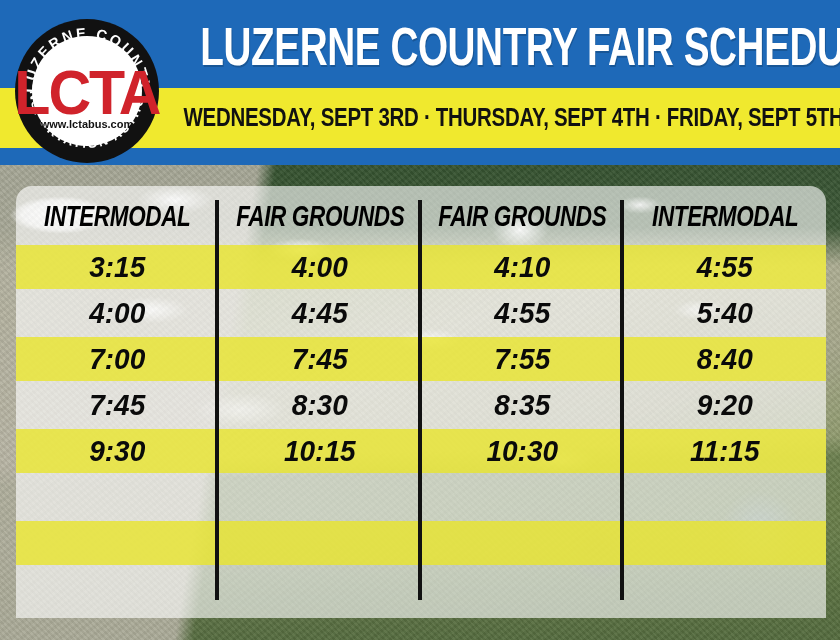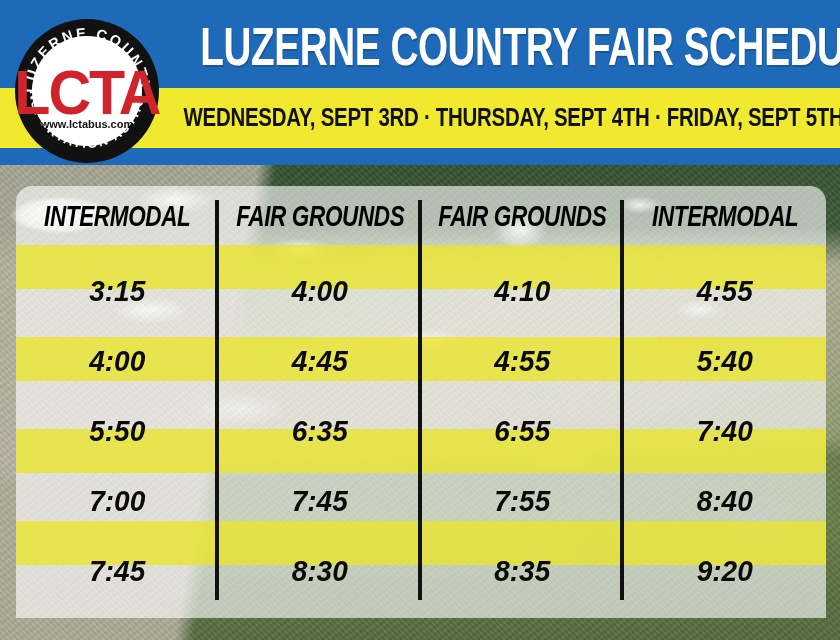--- a/index.html
+++ b/index.html
@@ -118,21 +118,21 @@
     font-family:"Liberation Sans", sans-serif;
     font-weight:bold;
     font-size:25px;
     letter-spacing:-0.4px;
     transform:scaleX(.9) scaleY(1.2);
     white-space:nowrap;
   }
   .tbody{
     position:absolute;left:0;top:58px;width:810px;
   }
-  .tr{display:flex;height:46px;margin-top:24px;}
+  .tr{display:flex;height:46px;}
   .td{
     flex:1 1 0;
     display:flex;align-items:center;justify-content:center;
     color:#0a0a0a;
     font-family:"Liberation Sans", sans-serif;
     font-weight:bold;
     font-size:28px;
     letter-spacing:0px;
     transform:scaleY(1.06);
   }
@@ -203,37 +203,37 @@
           <div class="td">4:10</div>
           <div class="td">4:55</div>
         </div>
         <div class="tr">
           <div class="td">4:00</div>
           <div class="td">4:45</div>
           <div class="td">4:55</div>
           <div class="td">5:40</div>
         </div>
         <div class="tr">
-          <div class="td">5:50</div>
-          <div class="td">6:35</div>
-          <div class="td">6:55</div>
-          <div class="td">7:40</div>
-        </div>
-        <div class="tr">
           <div class="td">7:00</div>
           <div class="td">7:45</div>
           <div class="td">7:55</div>
           <div class="td">8:40</div>
         </div>
         <div class="tr">
           <div class="td">7:45</div>
           <div class="td">8:30</div>
           <div class="td">8:35</div>
           <div class="td">9:20</div>
         </div>
+        <div class="tr">
+          <div class="td">9:30</div>
+          <div class="td">10:15</div>
+          <div class="td">10:30</div>
+          <div class="td">11:15</div>
+        </div>
       </div>
 
     <div class="vdiv d1"></div>
     <div class="vdiv d2"></div>
     <div class="vdiv d3"></div>
   </div>
 
 </div>
 
 </body></html>

